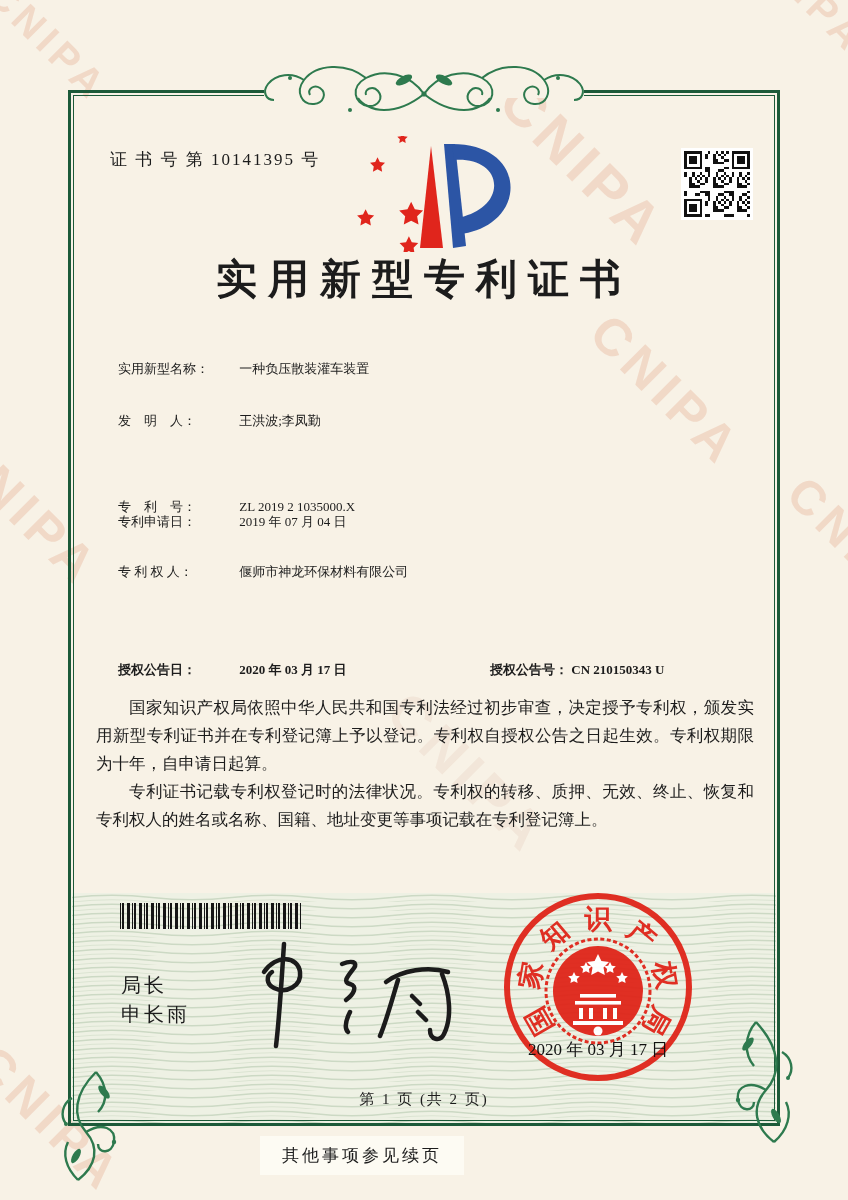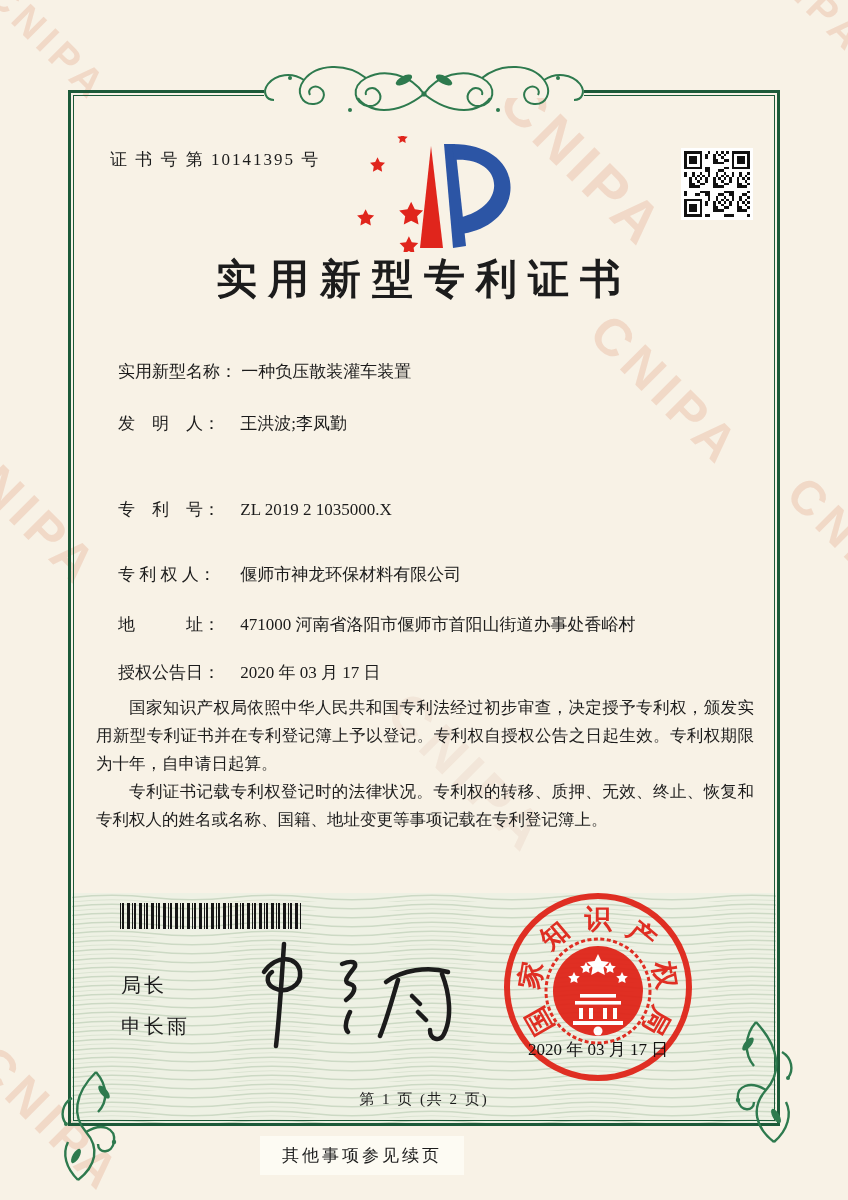--- a/index.html
+++ b/index.html
@@ -34,38 +34,38 @@
 
   
   .content { position:absolute; left:0; top:0; width:848px; height:1200px; z-index:3; }
   .cert-no { position:absolute; left:110px; top:148px; font-size:17px; letter-spacing:2px;text-align:right; }
   .logo { position:absolute; left:348px; top:136px; width:172px; height:116px; }
   .qr { position:absolute; left:681px; top:148px; width:72px; height:72px; background:#fff; padding:3px; }
   .qr svg { width:100%; height:100%; display:block; }
   .title { position:absolute; left:0; top:252px; width:848px; text-align:center;
            font-size:41px; font-weight:bold; letter-spacing:11px; }
 
-  .row { position:absolute; left:118px; font-size:17px; white-space:nowrap; }
+  .row { position:absolute; left:118px; font-size:13px; white-space:nowrap; }
   .row .lab { display:inline-block; min-width:118px; }
   .row .val { display:inline-block; }
   .r0 { top:360px; } .r1 { top:412px; } .r2 { top:462px;margin-top:36px; }
   .r3 { top:513px; } .r4 { top:563px; } .r5 { top:613px; } .r6 { top:661px; }
   .grant-no { position:absolute; left:372px; top:0; white-space:nowrap; }
-  .r6 { width:660px; }
+  .r6 { width:660px;font-weight:bold; }
 
   .paras { position:absolute; left:96px; top:694px; width:658px; font-size:16.5px;
            line-height:28px; text-align:justify;font-family:Liberation Serif, serif; }
   .paras p { text-indent:2em; }
 
   .barcode { position:absolute; left:120px; top:903px; width:220px; height:26px;
              display:flex; align-items:stretch; }
   .barcode i { display:block; height:100%; background:#151515; }
 
   .officer { position:absolute; left:121px; top:972px; font-size:20px; letter-spacing:3px; }
-  .officer div + div { margin-top:14px; }
+  .officer div + div { margin-top:2px; }
   .signature { position:absolute; left:246px; top:938px; width:210px; height:112px; }
 
   .seal { position:absolute; left:499px; top:888px; width:198px; height:198px;
           mix-blend-mode:multiply; opacity:0.95; }
   .seal-date { position:absolute; left:508px; top:1038px; width:180px; text-align:center;
                font-size:17px; color:#111; z-index:5; }
 
   .page-info { position:absolute; left:0; top:1090px; width:848px; text-align:center;
                font-size:15px; letter-spacing:2px; }
   .footer-note { position:absolute; left:0; top:1136px; width:724px; text-align:center; }
@@ -354,31 +354,35 @@
       <span class="val">一种负压散装灌车装置</span>
     </div>
     <div class="row r1">
       <span class="lab">发　明　人：</span>
       <span class="val">王洪波;李凤勤</span>
     </div>
     <div class="row r2">
       <span class="lab">专　利　号：</span>
       <span class="val">ZL 2019 2 1035000.X</span>
     </div>
+    <div class="row r3">
+      <span class="lab">专利申请日：</span>
+      <span class="val">2019 年 07 月 04 日</span>
+    </div>
     <div class="row r4">
       <span class="lab">专 利 权 人：</span>
       <span class="val">偃师市神龙环保材料有限公司</span>
     </div>
-    <div class="row r5">
-      <span class="lab">地　　　址：</span>
-      <span class="val">471000 河南省洛阳市偃师市首阳山街道办事处香峪村</span>
-    </div>
     <div class="row r6">
       <span class="lab">授权公告日：</span>
       <span class="val">2020 年 03 月 17 日</span>
+      <span class="grant-no">
+        <span>授权公告号：</span>
+        <span>CN 210150343 U</span>
+      </span>
     </div>
 
     <div class="paras">
       <p>国家知识产权局依照中华人民共和国专利法经过初步审查，决定授予专利权，颁发实用新型专利证书并在专利登记簿上予以登记。专利权自授权公告之日起生效。专利权期限为十年，自申请日起算。</p>
       <p>专利证书记载专利权登记时的法律状况。专利权的转移、质押、无效、终止、恢复和专利权人的姓名或名称、国籍、地址变更等事项记载在专利登记簿上。</p>
     </div>
 
     <div class="barcode">
         <i style="width: 1px; margin-right: 1px;"></i>
         <i style="width: 2px; margin-right: 3px;"></i>

